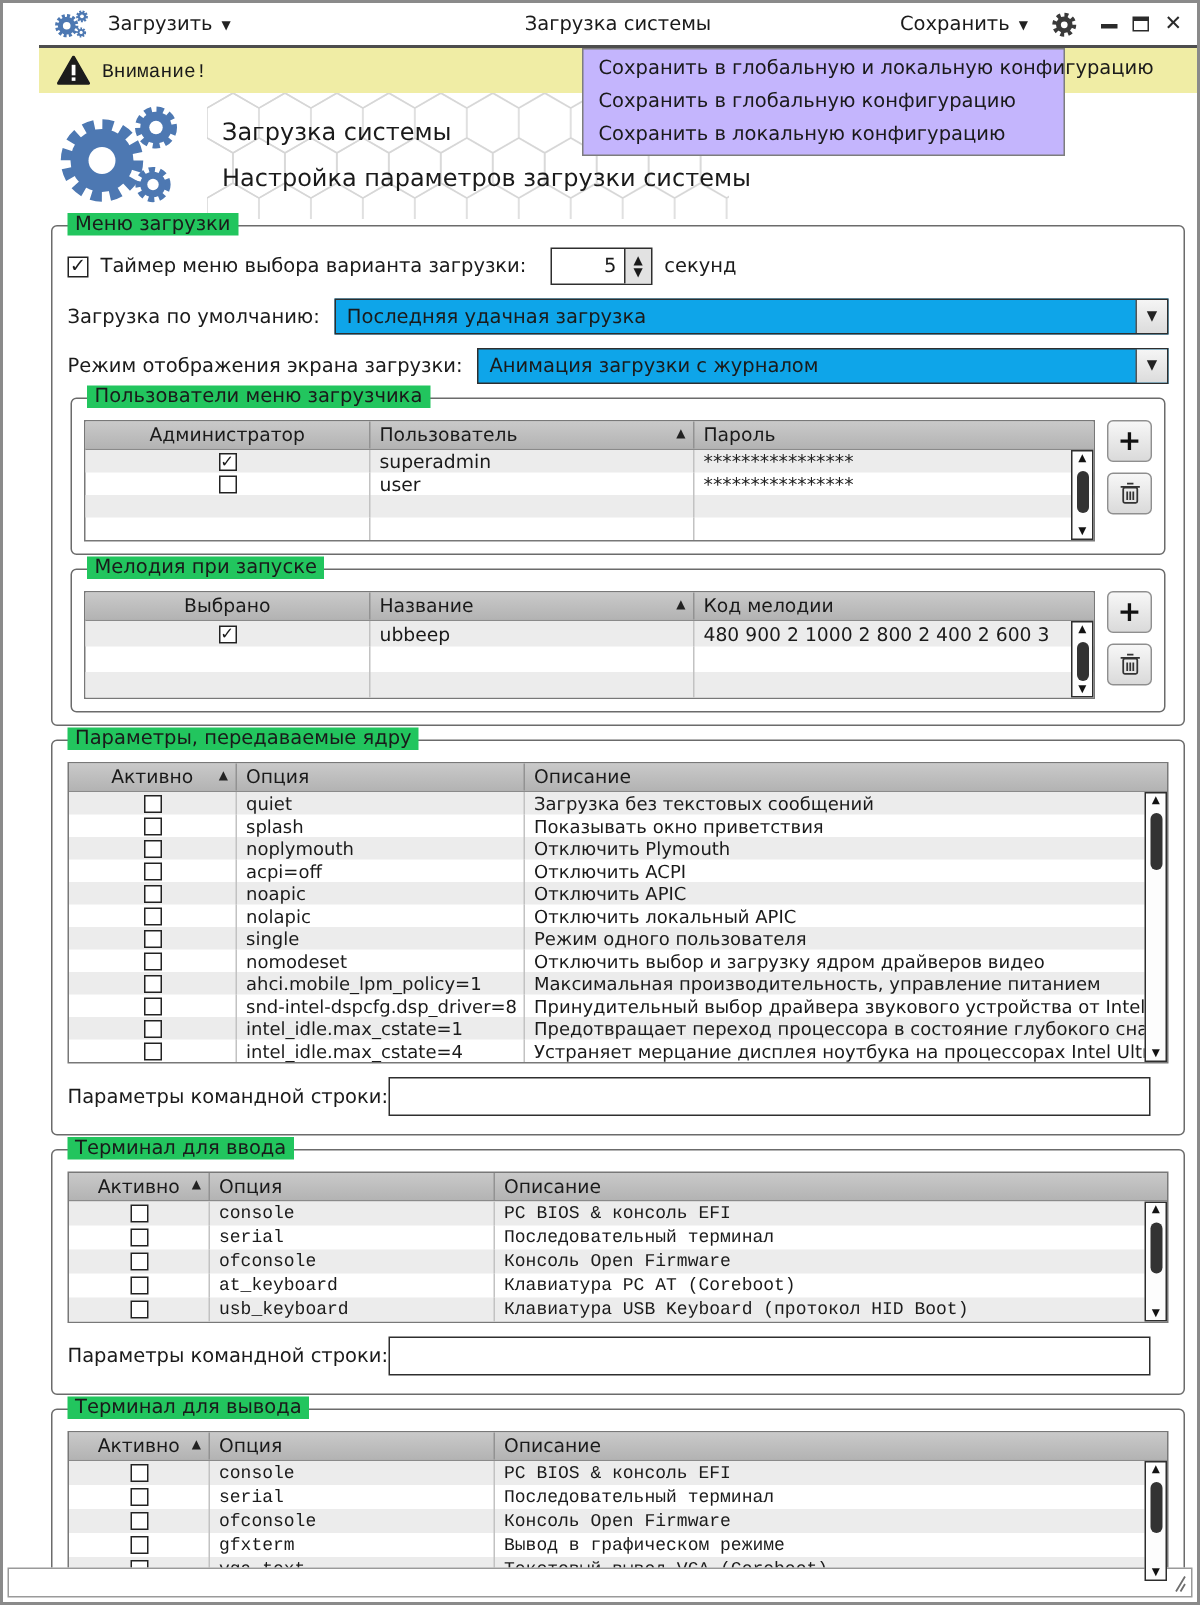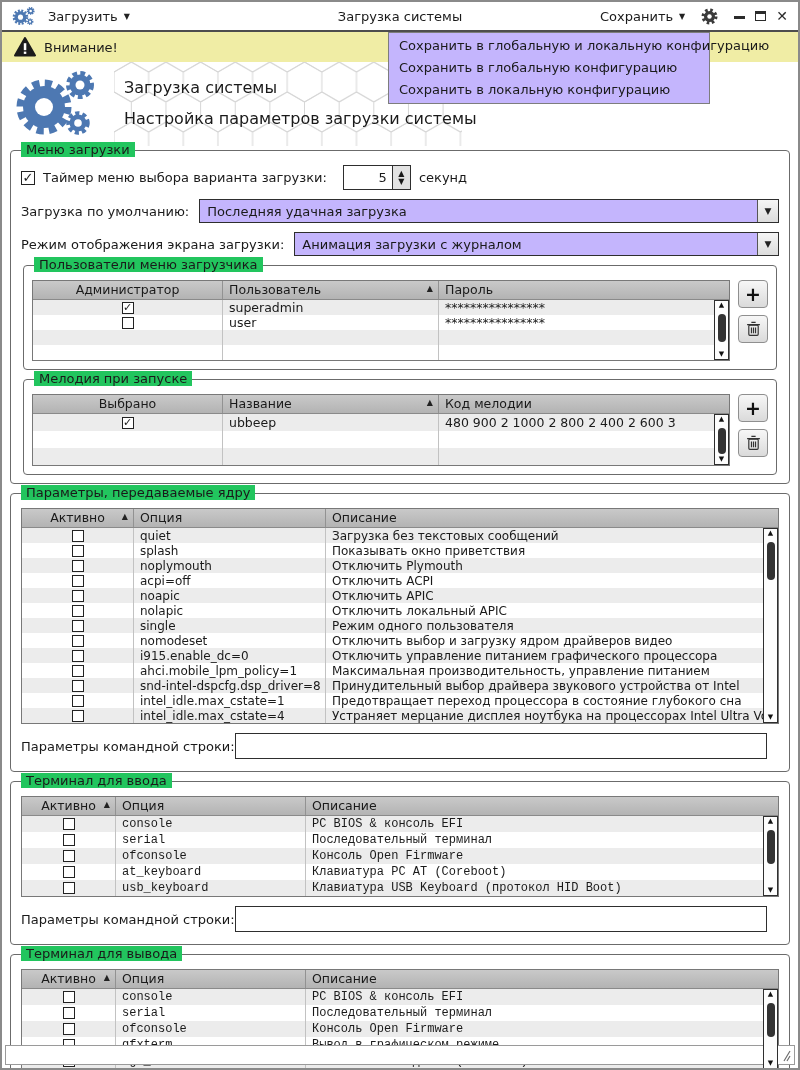--- a/index.html
+++ b/index.html
@@ -1,33 +1,33 @@
 <!DOCTYPE html>
 <html><head>
 <meta charset="utf-8">
 <style>
   * { margin:0; padding:0; box-sizing:border-box; }
   body { background:#cfcfcf; font-family:"DejaVu Sans","Liberation Sans",sans-serif; color:#1a1a1a; }
-  .window { position:relative; width:800px; height:1070px; background:#fff; border:2px solid #8a8a8a; overflow:hidden; }
+  .window { position:relative; width:800px; height:1070px; background:#fff; border:2px solid #8a8a8a; overflow:hidden;padding-left:24px; }
 
   
   .toolbar { height:30px; display:flex; align-items:center; padding:0 10px; border-bottom:2px solid #4d4d4d; position:relative; background:#fff; }
   .tb-left { display:flex; align-items:center; gap:10px; }
   .tb-btn { display:flex; align-items:center; gap:6px; font-size:13px; cursor:default; }
   .dd-arrow { font-size:8px; color:#222; }
   .tb-title { position:absolute; left:50%; transform:translateX(-50%); font-size:13px; }
   .tb-right { margin-left:auto; display:flex; align-items:center; gap:16px; }
   .win-ctrls { display:flex; align-items:center; gap:10px; }
   .ico-min { width:11px; height:3px; background:#2b2b2b; margin-top:2px; }
   .ico-max { width:11px; height:10px; border:1.5px solid #2b2b2b; border-top:3.5px solid #2b2b2b; }
   .ico-close { font-size:14px; color:#2b2b2b; line-height:1; }
 
   
   .warnbar { height:30px; background:#f0eda5; display:flex; align-items:center; gap:8px; padding:0 12px; }
-  .warnbar span { font-size:13px; }
+  .warnbar span { font-size:13px;font-family:Liberation Mono, monospace; }
 
   
   .save-menu { position:absolute; left:386px; top:30px; width:322px; background:#c4b5fd; border:1px solid #7d7d7d; z-index:50; padding:2px 0; }
   .save-menu .mi { font-size:13px; padding:3px 10px 4px; white-space:nowrap; cursor:default; }
 
   
   .pagehead { position:relative; height:84px; background:#fff; overflow:hidden; }
   .hexbg { position:absolute; left:112px; top:0; }
   .pagehead .logo { position:absolute; left:12px; top:3px; }
   .ph-text { position:absolute; left:122px; top:16px; }
@@ -43,21 +43,21 @@
   .frow { display:flex; align-items:center; margin:2px 2px 9px; font-size:13px; }
   .frow .lbl { margin-right:10px; white-space:nowrap; }
 
   .cb { width:14px; height:14px; border:1.5px solid #222; background:#fff; display:inline-flex; align-items:center; justify-content:center; font-size:13px; font-weight:bold; line-height:1; flex:0 0 auto; }
 
   .spinner { display:flex; width:68px; height:25px; border:1px solid #2e2e2e; background:#fff; margin-left:6px; margin-right:8px; }
   .spin-val { flex:1; display:flex; align-items:center; justify-content:flex-end; padding-right:5px; font-size:13px; }
   .spin-btns { width:18px; border-left:1px solid #2e2e2e; background:#e2e2e2; display:flex; flex-direction:column; align-items:center; justify-content:center; }
   .spin-btns span { font-size:8px; line-height:1.0; color:#1a1a1a; }
 
-  .combo { flex:1; display:flex; height:24px; border:1px solid #2e2e2e; background:#c4b5fd; }
+  .combo { flex:1; display:flex; height:24px; border:1px solid #2e2e2e; background:#0ea5e9; }
   .combo-val { flex:1; display:flex; align-items:center; padding:0 7px; font-size:13px; white-space:nowrap; overflow:hidden; }
   .combo-btn { width:21px; border-left:1px solid #555; background:linear-gradient(#f5f5f5,#dcdcdc); display:flex; align-items:center; justify-content:center; }
   .combo-btn span { font-size:9px; color:#222; }
 
   
   .tbl-wrap { display:flex; align-items:flex-start; margin:2px 2px 2px; }
   .tbl { flex:1; border:1px solid #787878; background:#fff; }
   .thead { display:grid; background:linear-gradient(#c9c9c9,#b3b3b3); border-bottom:1px solid #8a8a8a; }
   .th { position:relative; font-size:12.5px; padding:1px 6px 2px; border-right:1px solid #929292; white-space:nowrap; overflow:hidden; }
   .th:last-child { border-right:none; }
@@ -391,27 +391,20 @@
                 <div class="c center">
                   <span class="cb"></span>
                 </div>
                 <div class="c">nomodeset</div>
                 <div class="c">Отключить выбор и загрузку ядром драйверов видео</div>
               </div>
             <div class="trow">
                 <div class="c center">
                   <span class="cb"></span>
                 </div>
-                <div class="c">i915.enable_dc=0</div>
-                <div class="c">Отключить управление питанием графического процессора</div>
-              </div>
-            <div class="trow">
-                <div class="c center">
-                  <span class="cb"></span>
-                </div>
                 <div class="c">ahci.mobile_lpm_policy=1</div>
                 <div class="c">Максимальная производительность, управление питанием</div>
               </div>
             <div class="trow">
                 <div class="c center">
                   <span class="cb"></span>
                 </div>
                 <div class="c">snd-intel-dspcfg.dsp_driver=8</div>
                 <div class="c">Принудительный выбор драйвера звукового устройства от Intel</div>
               </div>

